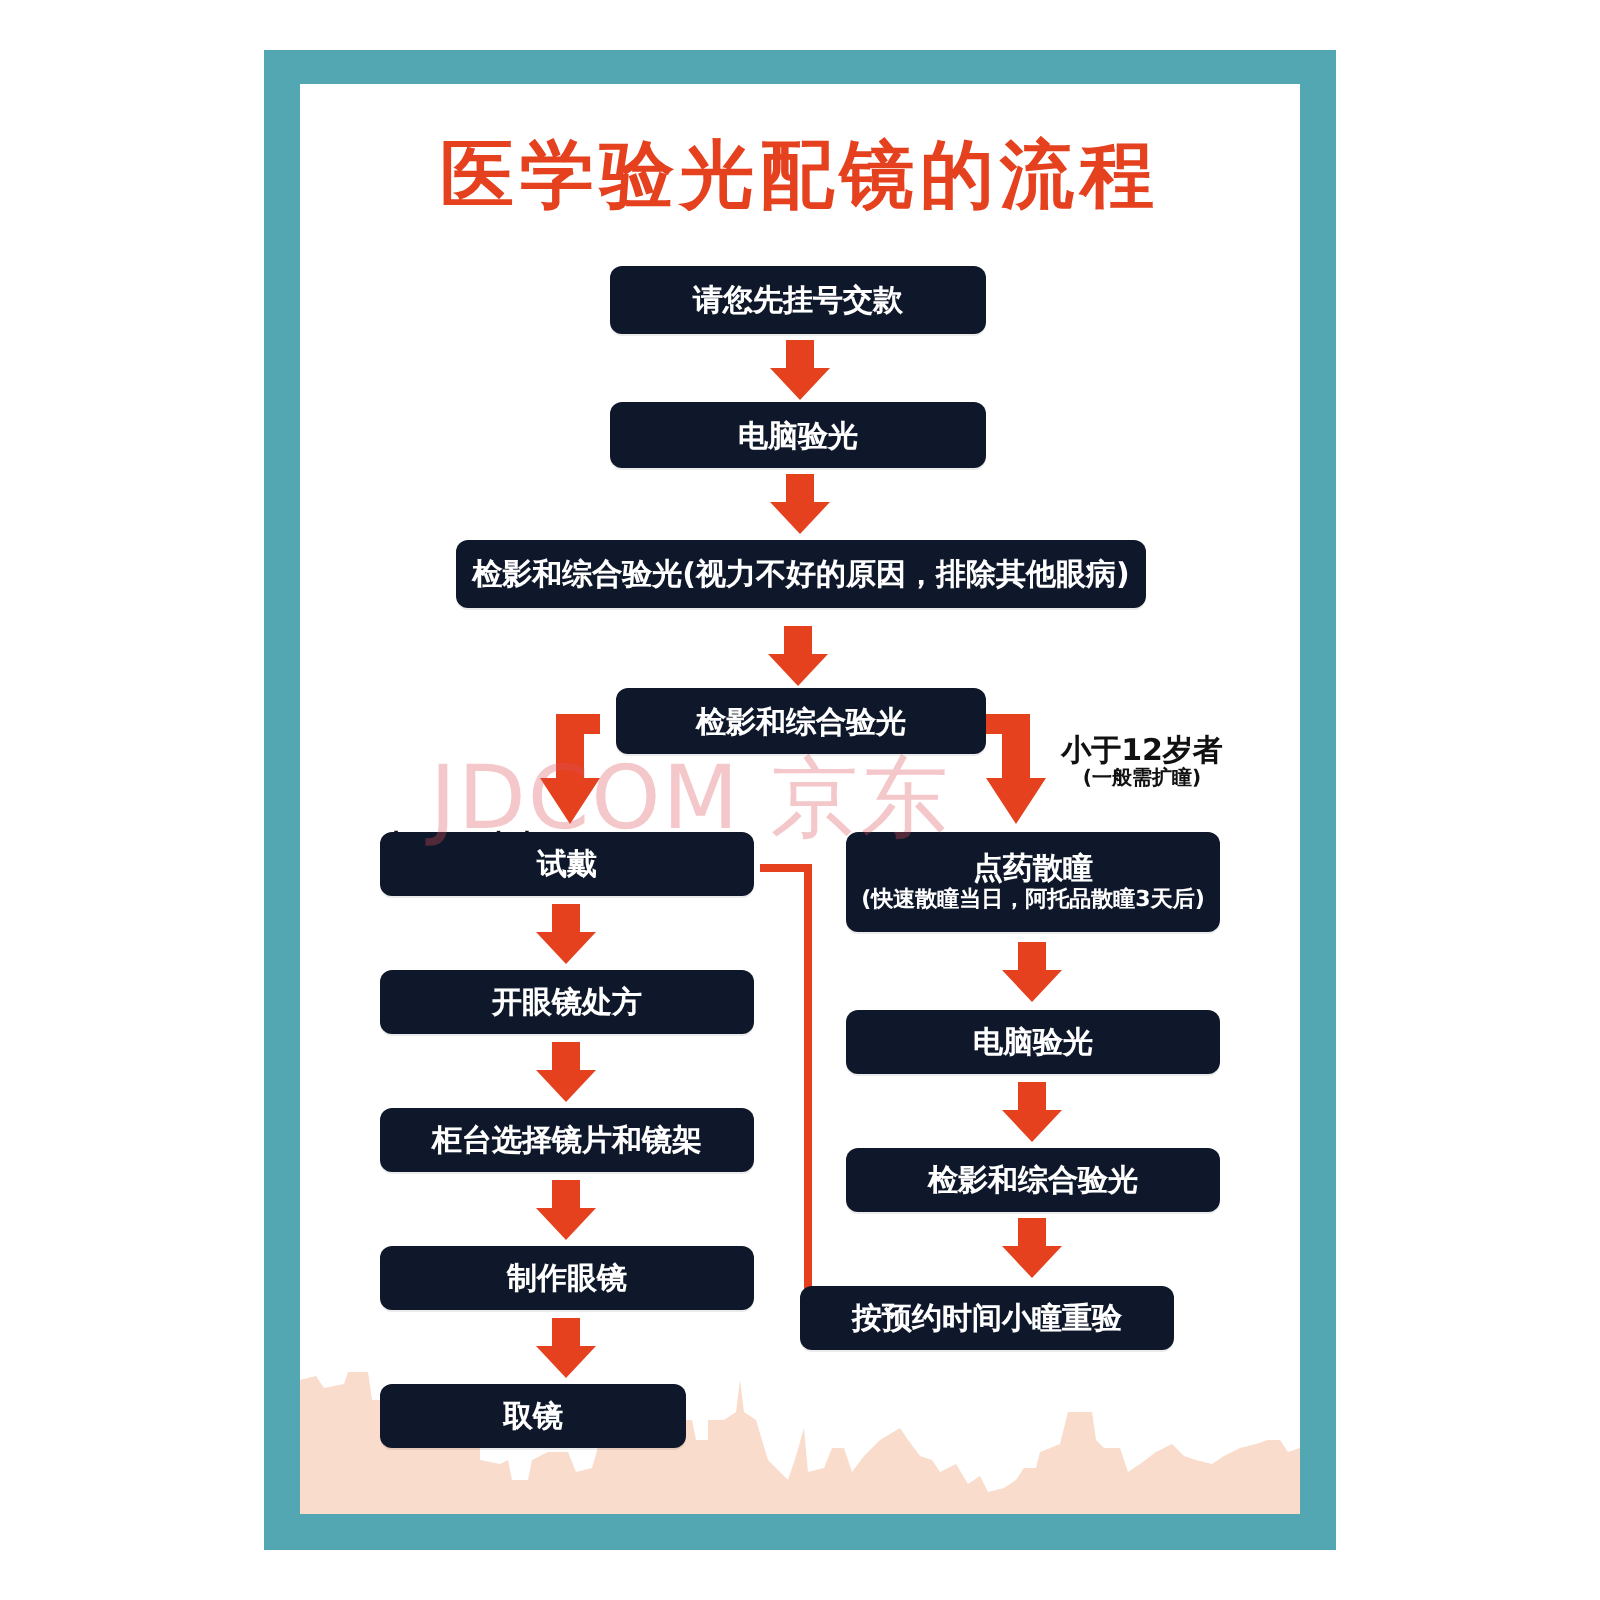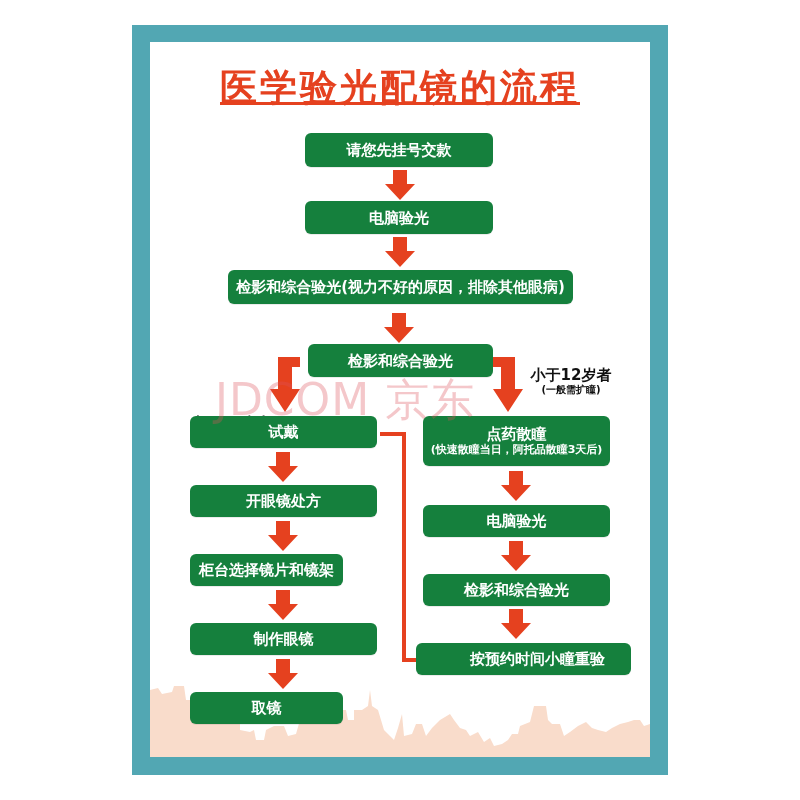--- a/index.html
+++ b/index.html
@@ -1,20 +1,20 @@
 <!DOCTYPE html>
 <html><head>
 <meta charset="utf-8">
 <style>
   html,body{margin:0;padding:0;background:#ffffff;}
   body{width:800px;height:800px;position:relative;overflow:hidden;font-family:"DejaVu Sans",sans-serif;}
   .frame{position:absolute;left:132px;top:25px;width:536px;height:750px;background:#52a7b3;}
   .inner{position:absolute;left:150px;top:42px;width:500px;height:715px;background:#ffffff;overflow:hidden;}
-  .title{position:absolute;left:150px;top:66px;width:500px;text-align:center;color:#e5411f;font-weight:bold;font-size:37px;letter-spacing:3px;line-height:44px;text-decoration:underline;}
-  .box{position:absolute;background:#15803d;border-radius:6px;color:#ffffff;font-weight:bold;text-align:center;box-shadow:0 1px 0 rgba(0,0,0,0.08);display:flex;flex-direction:column;align-items:center;justify-content:center;font-size:15px;line-height:18px;}
+  .title{position:absolute;left:150px;top:66px;width:500px;text-align:center;color:#e5411f;font-weight:bold;font-size:37px;letter-spacing:3px;line-height:44px;}
+  .box{position:absolute;background:#0f172a;border-radius:6px;color:#ffffff;font-weight:bold;text-align:center;box-shadow:0 1px 0 rgba(0,0,0,0.08);display:flex;flex-direction:column;align-items:center;justify-content:center;font-size:15px;line-height:18px;}
   .box .sub{font-size:11px;line-height:14px;}
   .arrow{position:absolute;width:30px;height:30px;}
   .label{position:absolute;color:#111;font-weight:bold;text-align:center;}
   .label .main{font-size:15px;line-height:17px;display:block;}
   .label .sub{font-size:10px;line-height:12px;display:block;}
   .watermark{position:absolute;left:215px;top:372px;font-size:44px;line-height:56px;color:rgba(220,80,90,0.32);font-weight:normal;letter-spacing:1px;white-space:nowrap;}
   .skyline{position:absolute;left:150px;top:680px;width:500px;height:77px;}
   svg{display:block;}
 </style>
 </head>
@@ -77,21 +77,21 @@
     <path fill="#e5411f" d="M8,0 H22 V14 H30 L15,30 L0,14 H8 Z"></path>
   </svg>
 
 <div class="box" style="left:190px;top:485px;width:187px;height:32px;">
   <span>开眼镜处方</span>
 </div>
 <svg class="arrow" style="left:268px;top:521px;" viewBox="0 0 30 30">
     <path fill="#e5411f" d="M8,0 H22 V14 H30 L15,30 L0,14 H8 Z"></path>
   </svg>
 
-<div class="box" style="left:190px;top:554px;width:153px;height:32px;">
+<div class="box" style="left:190px;top:554px;width:187px;height:32px;">
   <span>柜台选择镜片和镜架</span>
 </div>
 <svg class="arrow" style="left:268px;top:590px;" viewBox="0 0 30 30">
     <path fill="#e5411f" d="M8,0 H22 V14 H30 L15,30 L0,14 H8 Z"></path>
   </svg>
 
 <div class="box" style="left:190px;top:623px;width:187px;height:32px;">
   <span>制作眼镜</span>
 </div>
 <svg class="arrow" style="left:268px;top:659px;" viewBox="0 0 30 30">
@@ -121,17 +121,17 @@
     <path fill="#e5411f" d="M8,0 H22 V14 H30 L15,30 L0,14 H8 Z"></path>
   </svg>
 
 <div class="box" style="left:423px;top:574px;width:187px;height:32px;">
   <span>检影和综合验光</span>
 </div>
 <svg class="arrow" style="left:501px;top:609px;" viewBox="0 0 30 30">
     <path fill="#e5411f" d="M8,0 H22 V14 H30 L15,30 L0,14 H8 Z"></path>
   </svg>
 
-<div class="box" style="left:416px;top:643px;width:187px;height:32px;padding-left:28px;">
+<div class="box" style="left:400px;top:643px;width:187px;height:32px;">
   <span>按预约时间小瞳重验</span>
 </div>
 
 <div class="watermark">JDCOM 京东</div>
 
 </body></html>

